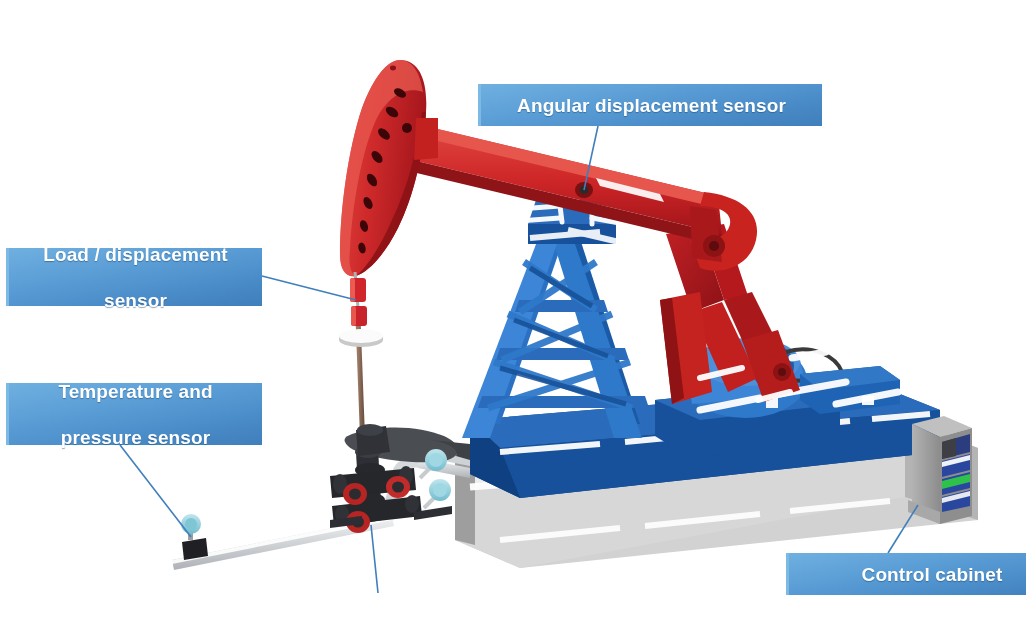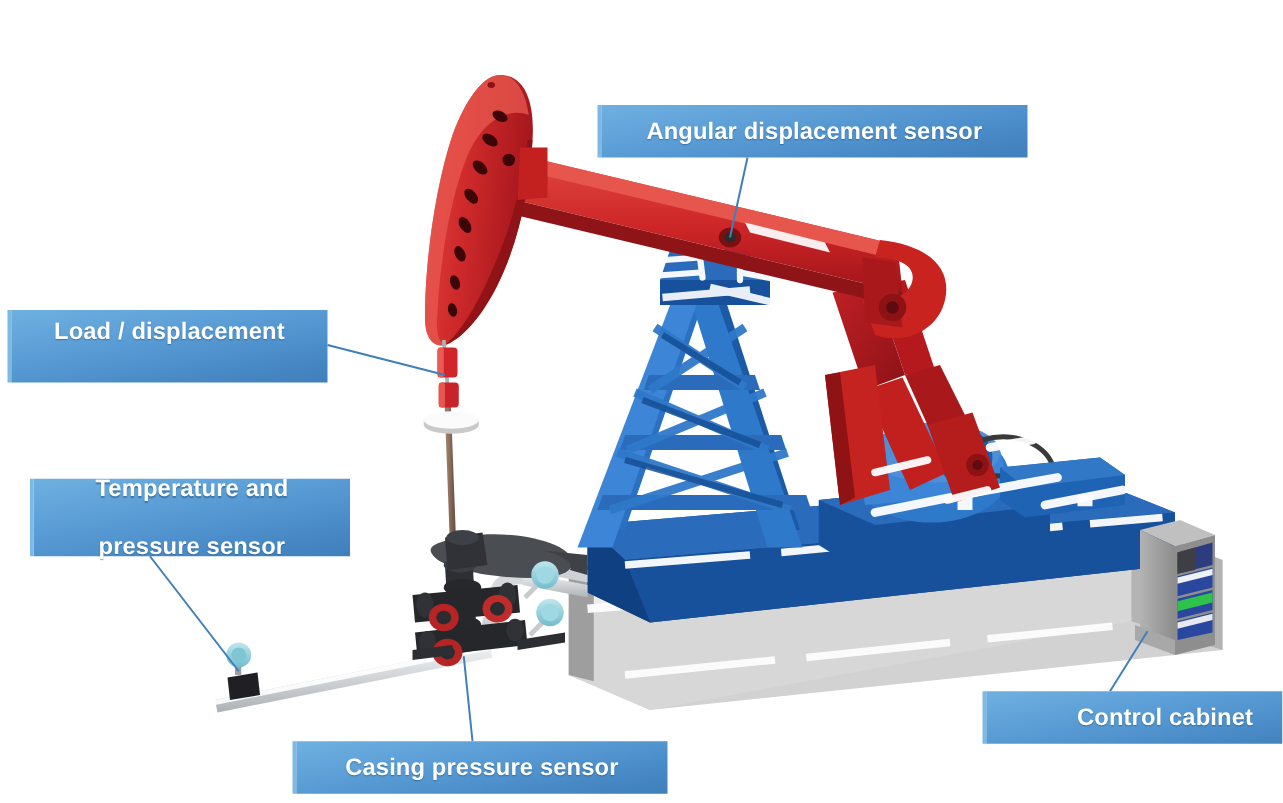--- a/index.html
+++ b/index.html
@@ -32,21 +32,21 @@
     letter-spacing:.1px;
     padding:6px 12px;
     background:linear-gradient(170deg,#6fb0e0 0%,#5b9ed6 38%,#4a8cc8 72%,#3f7fbb 100%);
     border-left:3px solid #7cb9e4;
     text-shadow:0 1px 1px rgba(20,60,100,.45);
   }
   .callout span{display:block;width:100%;}
 
   #label-angular      { left:478px; top:84px;  width:344px; height:42px; }
   #label-load         { left:6px;   top:248px; width:256px; height:58px; }
-  #label-temp         { left:24px;   top:383px; width:256px; height:62px; }
+  #label-temp         { left:6px;   top:383px; width:256px; height:62px; }
   #label-casing       { left:234px; top:593px; width:300px; height:42px; }
   #label-cabinet      { left:786px; top:553px; width:289px; height:42px; }
 
   
 </style>
 </head>
 <body>
 
 <div id="stage">
 
@@ -387,31 +387,29 @@
     </g>
   </svg>
 
   <div class="callout" id="label-angular">
     <span>Angular displacement sensor</span>
   </div>
 
   <div class="callout" id="label-load">
     <span>
       <span>Load / displacement</span><br>
+      <span>sensor</span>
     </span>
   </div>
 
   <div class="callout" id="label-temp">
     <span>
       <span>Temperature and</span><br>
       <span>pressure sensor</span>
     </span>
   </div>
 
-  <div class="callout" id="label-casing">
-    <span>Casing pressure sensor</span>
-  </div>
 
   <div class="callout" id="label-cabinet">
     <span>Control cabinet</span>
   </div>
 
 </div>
 
 </body></html>

